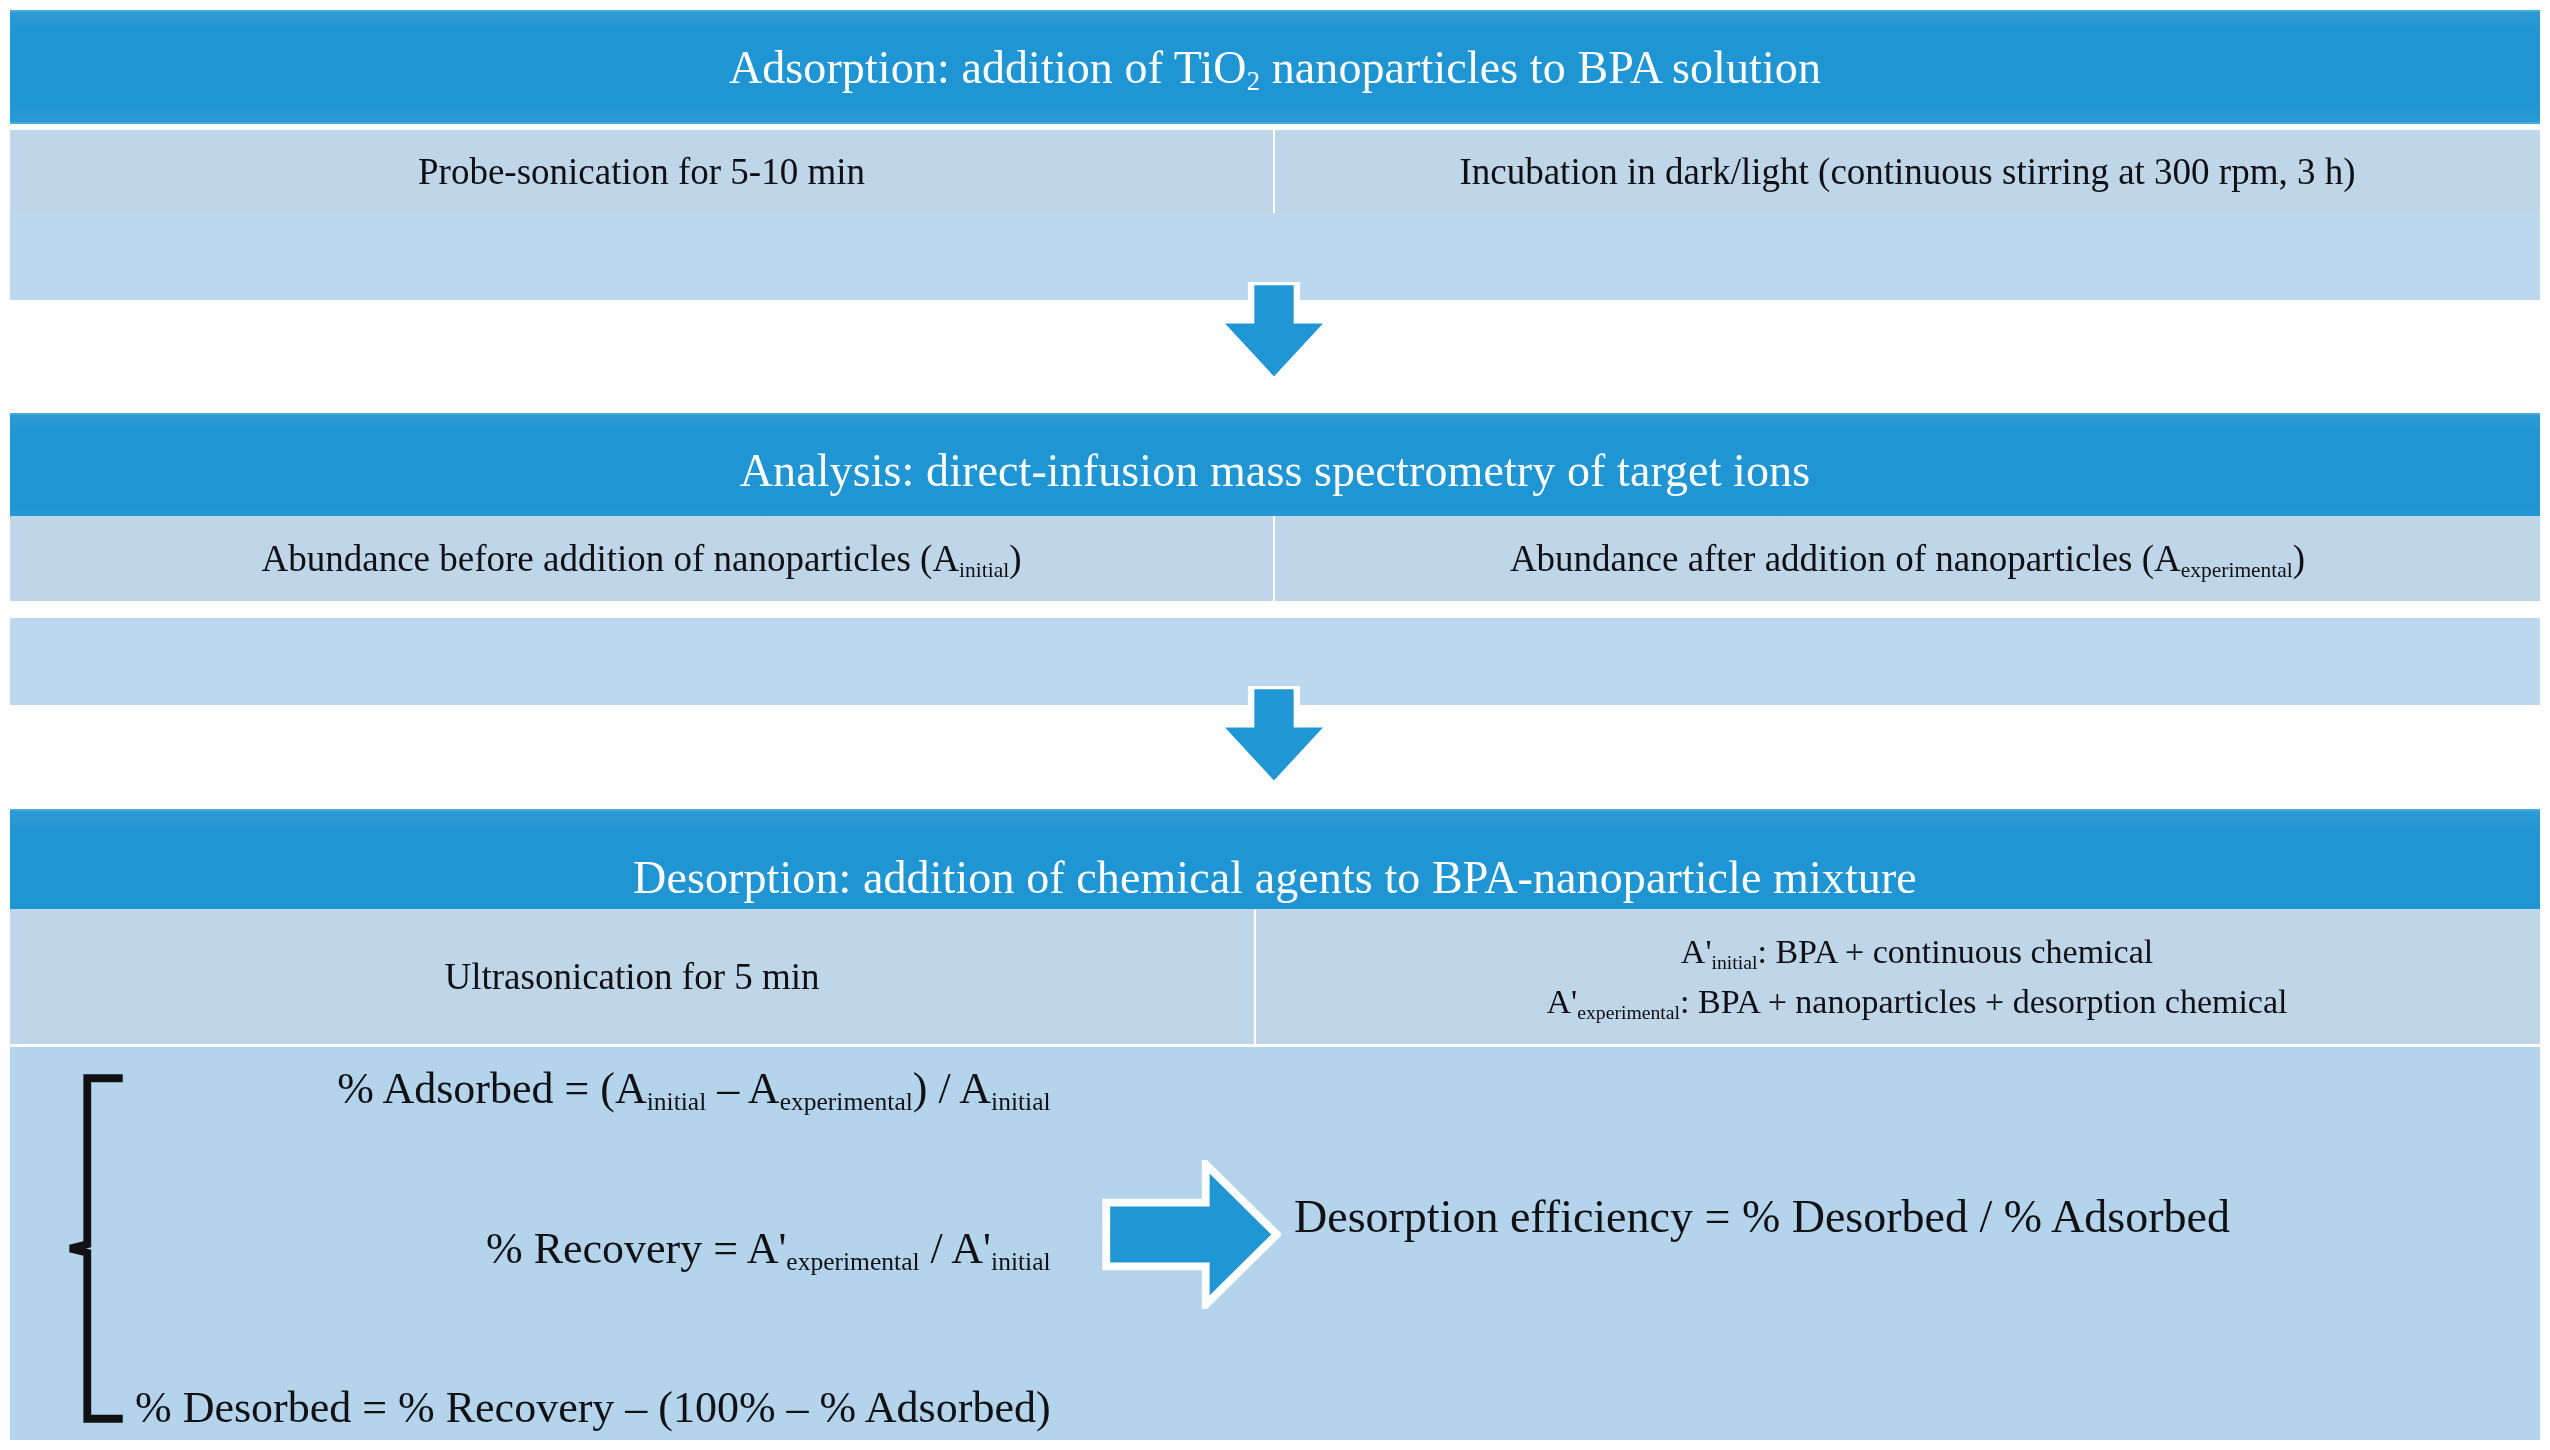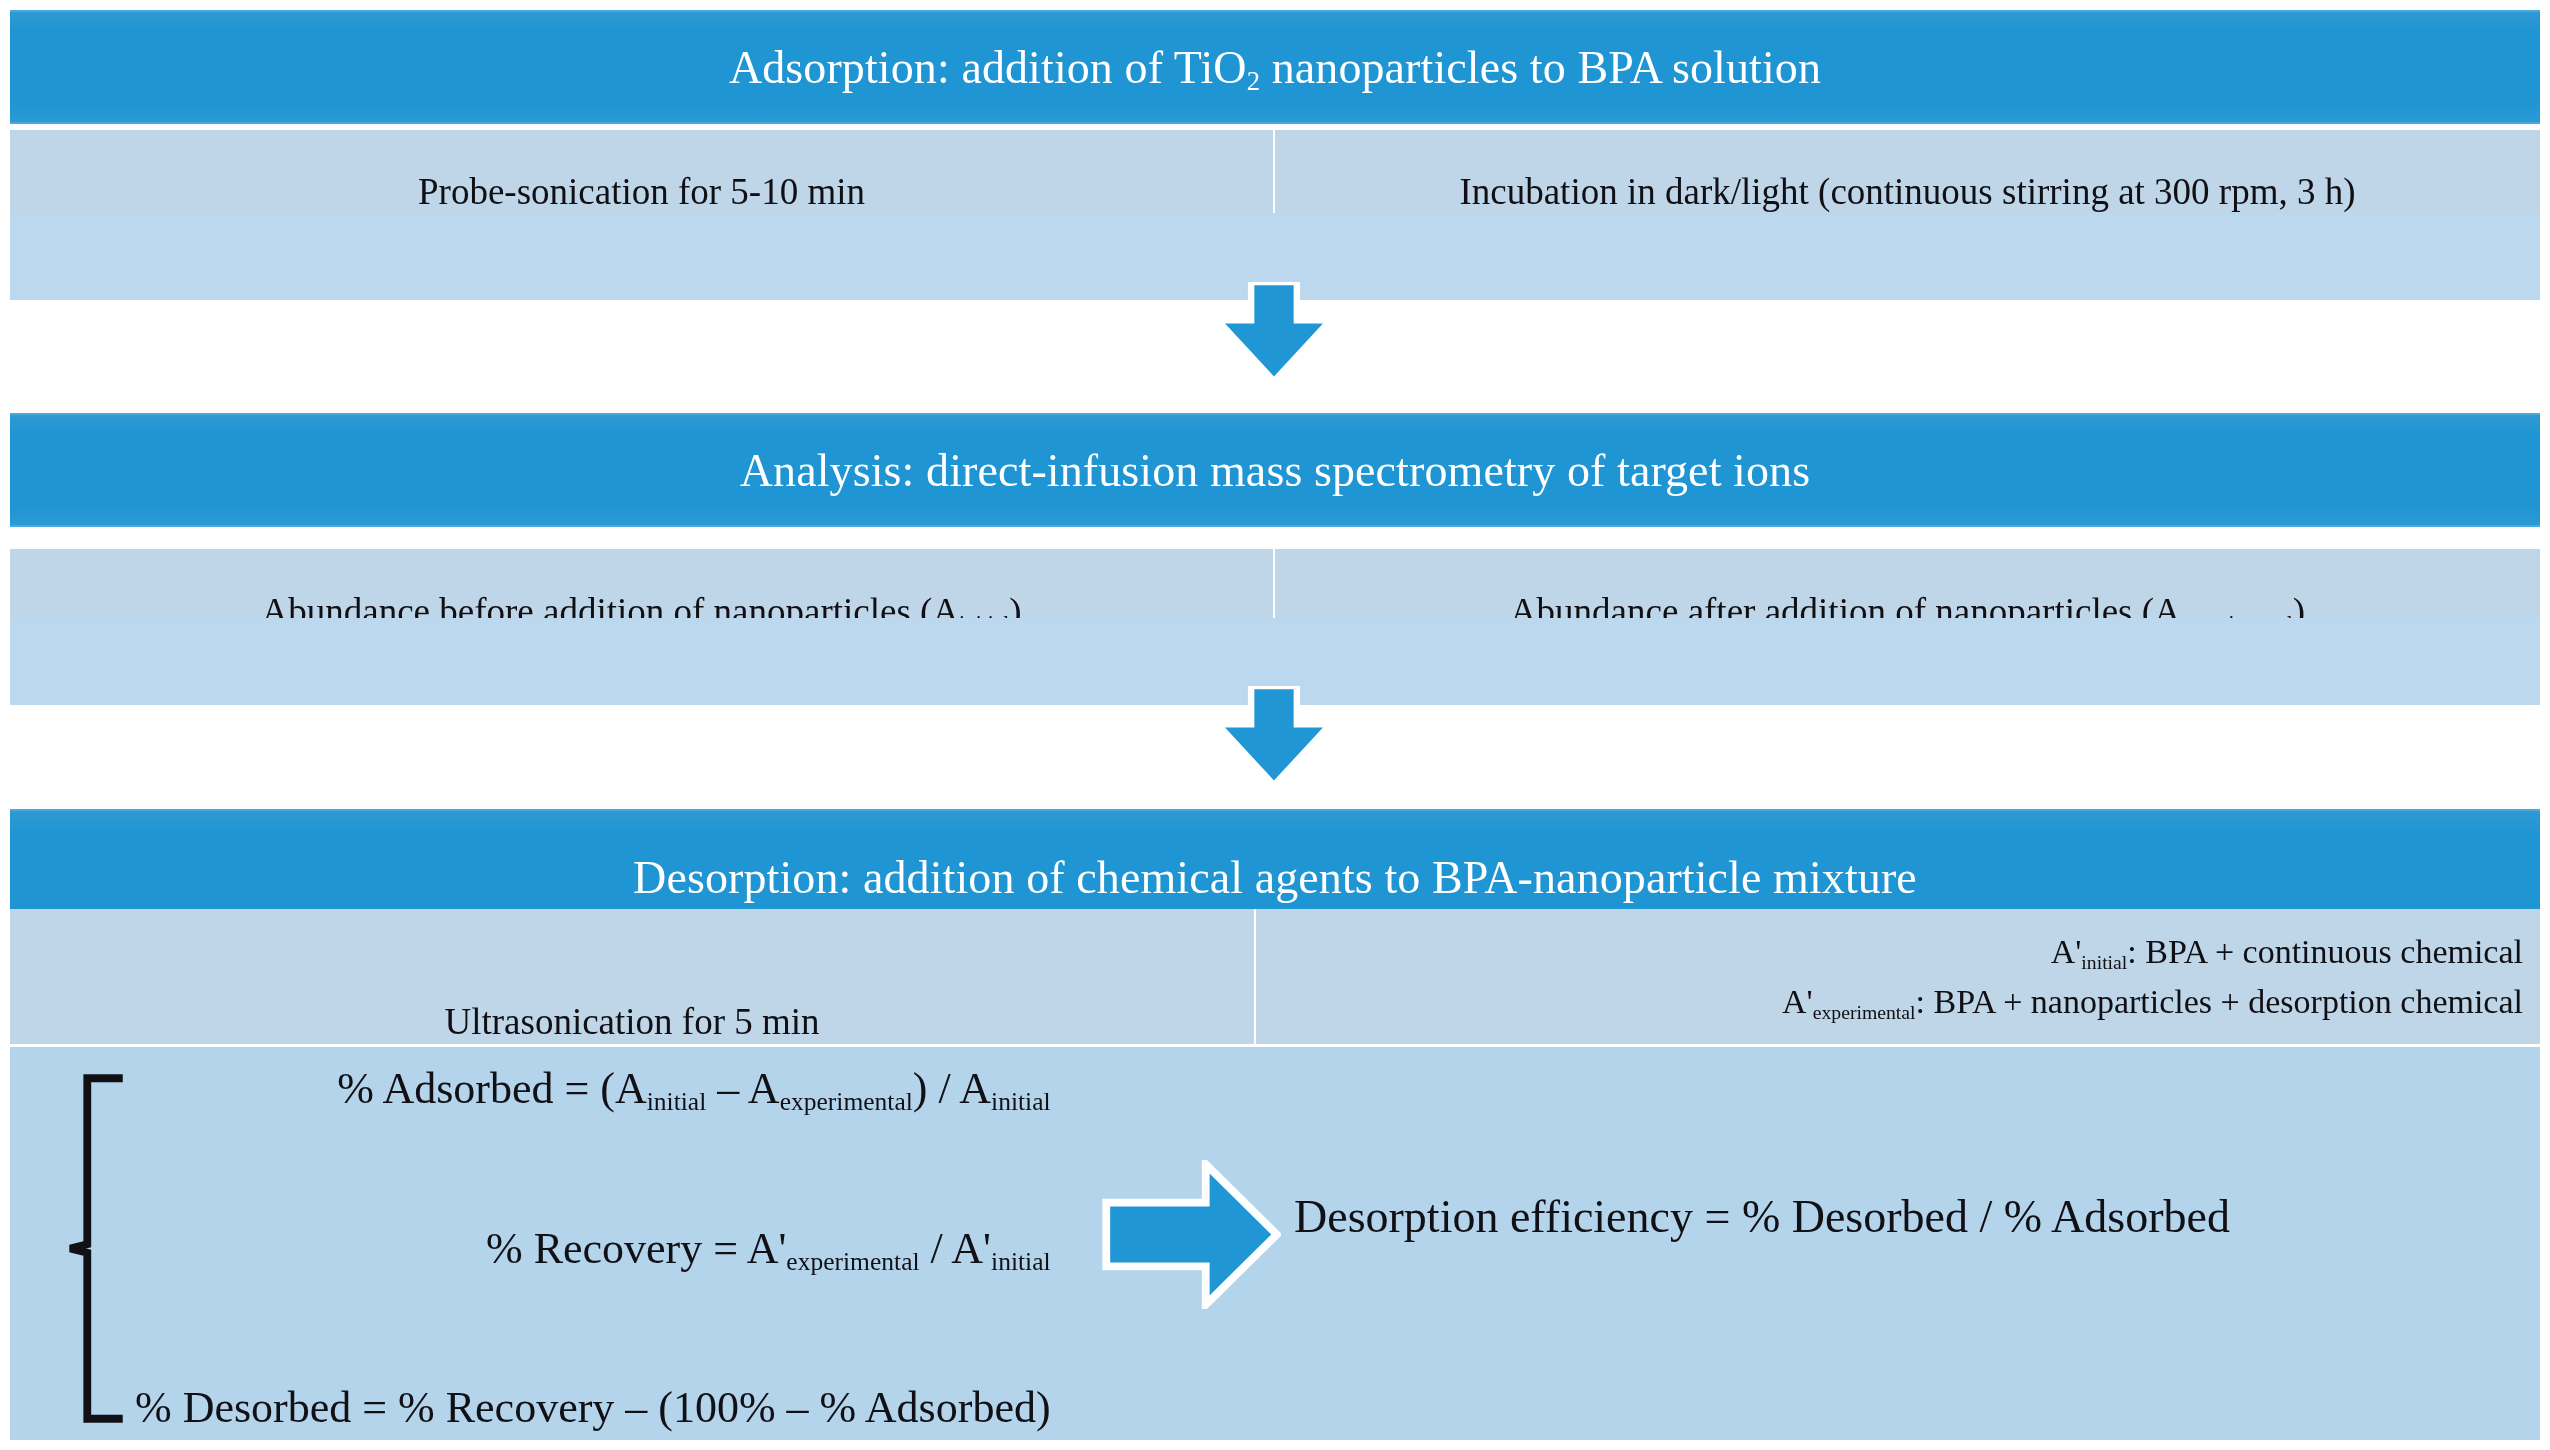--- a/index.html
+++ b/index.html
@@ -43,21 +43,21 @@
 
   .sub-band {
     background: #bfd5e8;
     display: flex;
     align-items: stretch;
   }
 
   .sub-cell {
     flex: 1 1 50%;
     display: flex;
-    align-items: flex-end;
+    align-items: center;
     justify-content: center;
     text-align: center;
     font-size: 37px;
     color: #0f0f14;
     padding: 0 17px;
     box-sizing: border-box;
     line-height: 1.22;
   }
   .sub-cell.left-cell {
     border-right: 2.8px solid #ffffff;
@@ -161,21 +161,21 @@
   <div class="down-arrow" style="left:1214px; top:282px;">
     <svg viewBox="0 0 168 144" preserveAspectRatio="none" aria-hidden="true">
       <polygon points="52,0 116,0 116,54 163,54 84,140 5,54 52,54" fill="#2196d4" stroke="#ffffff" stroke-width="9" stroke-linejoin="miter"></polygon>
     </svg>
   </div>
 
   <div class="band header-band" style="top:413px; height:114px;">
     <span>Analysis: direct-infusion mass spectrometry of target ions</span>
   </div>
 
-  <div class="band sub-band" style="top:549px; height:85px;">
+  <div class="band sub-band" style="top:516px; height:85px;">
     <div class="sub-cell left-cell">
       <span>
         <span>Abundance before addition of nanoparticles (A</span><sub>initial</sub><span>)</span>
       </span>
     </div>
     <div class="sub-cell">
       <span>
         <span>Abundance after addition of nanoparticles (A</span><sub>experimental</sub><span>)</span>
       </span>
     </div>

